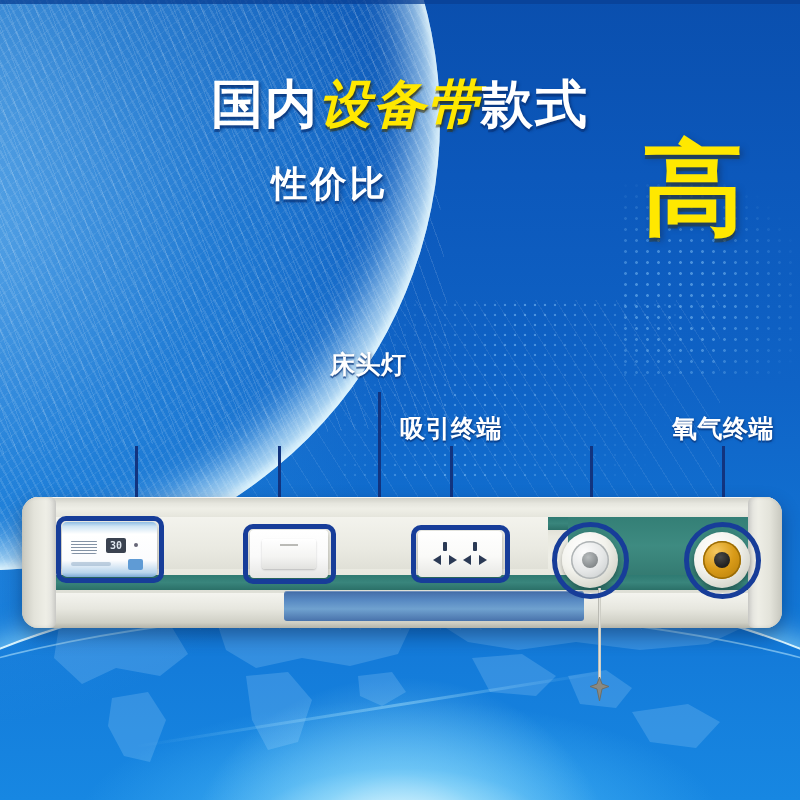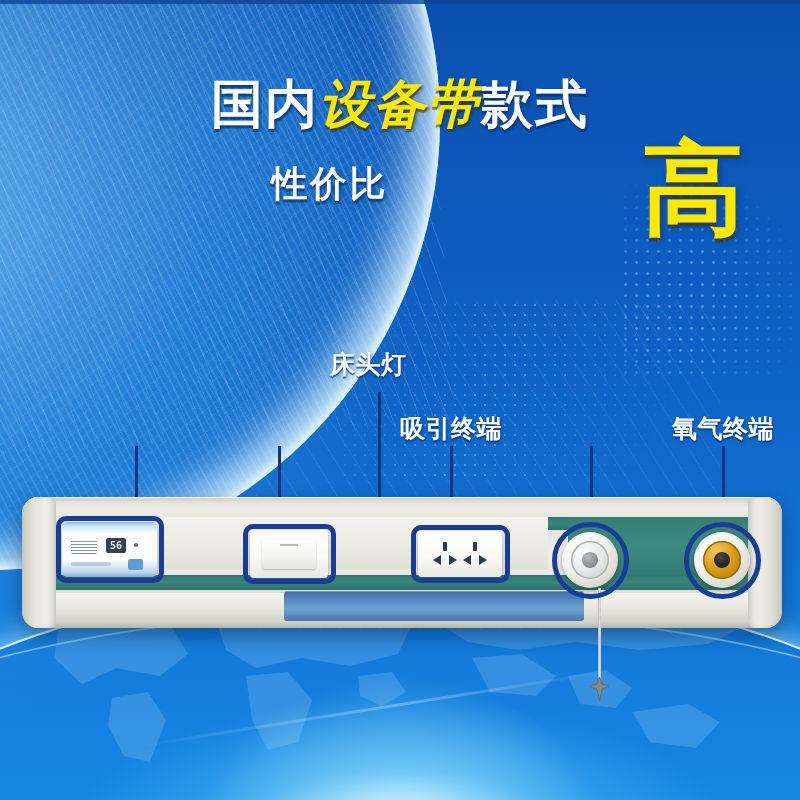--- a/index.html
+++ b/index.html
@@ -330,21 +330,21 @@
     </div>
     <div class="pnl-whitefield"></div>
     <div class="pnl-lower"></div>
     <div class="filmstrip"></div>
     <div class="endcap-l"></div>
     <div class="endcap-r"></div>
   </div>
 
   <div class="intercom">
     <div class="ic-grille"></div>
-    <div class="ic-display">56</div>
+    <div class="ic-display">30</div>
     <div class="ic-dot"></div>
     <div class="ic-slot"></div>
     <div class="ic-btn"></div>
   </div>
 
   <div class="switch">
     <div class="sw-rocker"></div>
     <div class="sw-line"></div>
   </div>
 

